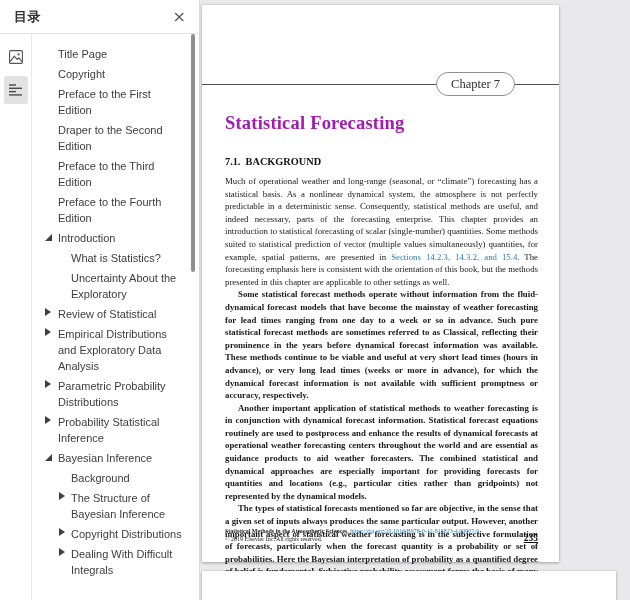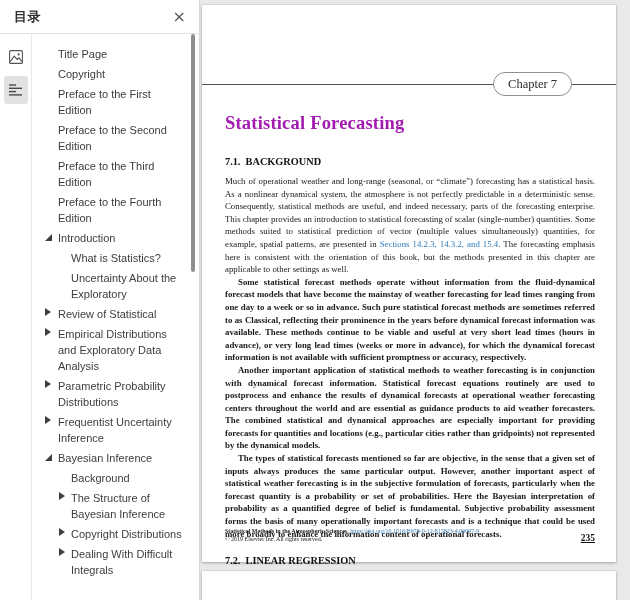--- a/index.html
+++ b/index.html
@@ -63,21 +63,21 @@
   .sidebar-scrollbar {
     position: absolute; right: 4px; top: 0;
     width: 4px; height: 238px;
     background: #8f8f8f; border-radius: 2px;
   }
 
   
   .viewer { position: relative; flex: 1; background: #e9e9eb; overflow: hidden; }
   .book-page {
     position: absolute; left: 2px; top: 5px;
-    width: 414px; height: 557px;
+    width: 357px; height: 557px;
     background: #ffffff;
     box-shadow: 0 1px 3px rgba(0,0,0,.28), 0 0 1px rgba(0,0,0,.2);
   }
   .next-page {
     position: absolute; left: 2px; top: 571px;
     width: 414px; height: 45px;
     background: #ffffff;
     box-shadow: 0 1px 3px rgba(0,0,0,.28), 0 0 1px rgba(0,0,0,.2);
   }
   .chapter-rule { position: absolute; left: 0; right: 0; top: 79px; border-top: 1px solid #4f4f4f; }
@@ -139,30 +139,30 @@
           <line x1="1" y1="5.3" x2="14" y2="5.3"></line>
           <line x1="1" y1="8.6" x2="8" y2="8.6"></line>
           <line x1="1" y1="11.9" x2="14" y2="11.9"></line>
         </svg>
       </button>
     </div>
     <div class="toc-list" id="toc-list">
         <div class="toc-item lvl0"><span>Title Page</span></div>
         <div class="toc-item lvl0"><span>Copyright</span></div>
         <div class="toc-item lvl0"><span>Preface to the First Edition</span></div>
-        <div class="toc-item lvl0"><span>Preface to the Second Edition</span></div>
+        <div class="toc-item lvl0"><span>Draper to the Second Edition</span></div>
         <div class="toc-item lvl0"><span>Preface to the Third Edition</span></div>
         <div class="toc-item lvl0"><span>Preface to the Fourth Edition</span></div>
         <div class="toc-item lvl0"><span class="tri expanded"></span><span>Introduction</span></div>
         <div class="toc-item lvl1"><span>What is Statistics?</span></div>
         <div class="toc-item lvl1"><span>Uncertainty About the Exploratory</span></div>
         <div class="toc-item lvl0"><span class="tri collapsed"></span><span>Review of Statistical</span></div>
         <div class="toc-item lvl0"><span class="tri collapsed"></span><span>Empirical Distributions and Exploratory Data Analysis</span></div>
         <div class="toc-item lvl0"><span class="tri collapsed"></span><span>Parametric Probability Distributions</span></div>
-        <div class="toc-item lvl0"><span class="tri collapsed"></span><span>Frequentist Uncertainty Inference</span></div>
+        <div class="toc-item lvl0"><span class="tri collapsed"></span><span>Probability Statistical Inference</span></div>
         <div class="toc-item lvl0"><span class="tri expanded"></span><span>Bayesian Inference</span></div>
         <div class="toc-item lvl1"><span>Background</span></div>
         <div class="toc-item lvl1"><span class="tri collapsed"></span><span>The Structure of Bayesian Inference</span></div>
         <div class="toc-item lvl1"><span class="tri collapsed"></span><span>Copyright Distributions</span></div>
         <div class="toc-item lvl1"><span class="tri collapsed"></span><span>Dealing With Difficult Integrals</span></div>
       </div>
     <div class="sidebar-scrollbar"></div>
   </div>
 </aside>
 

